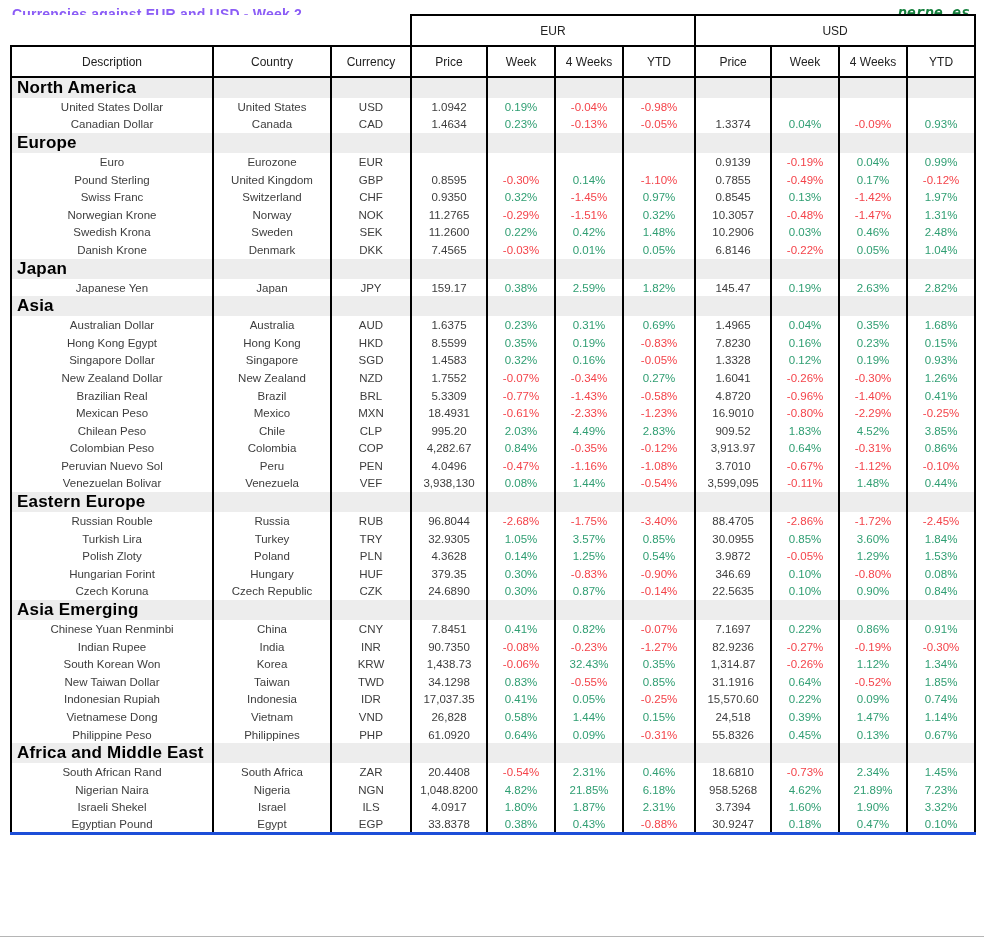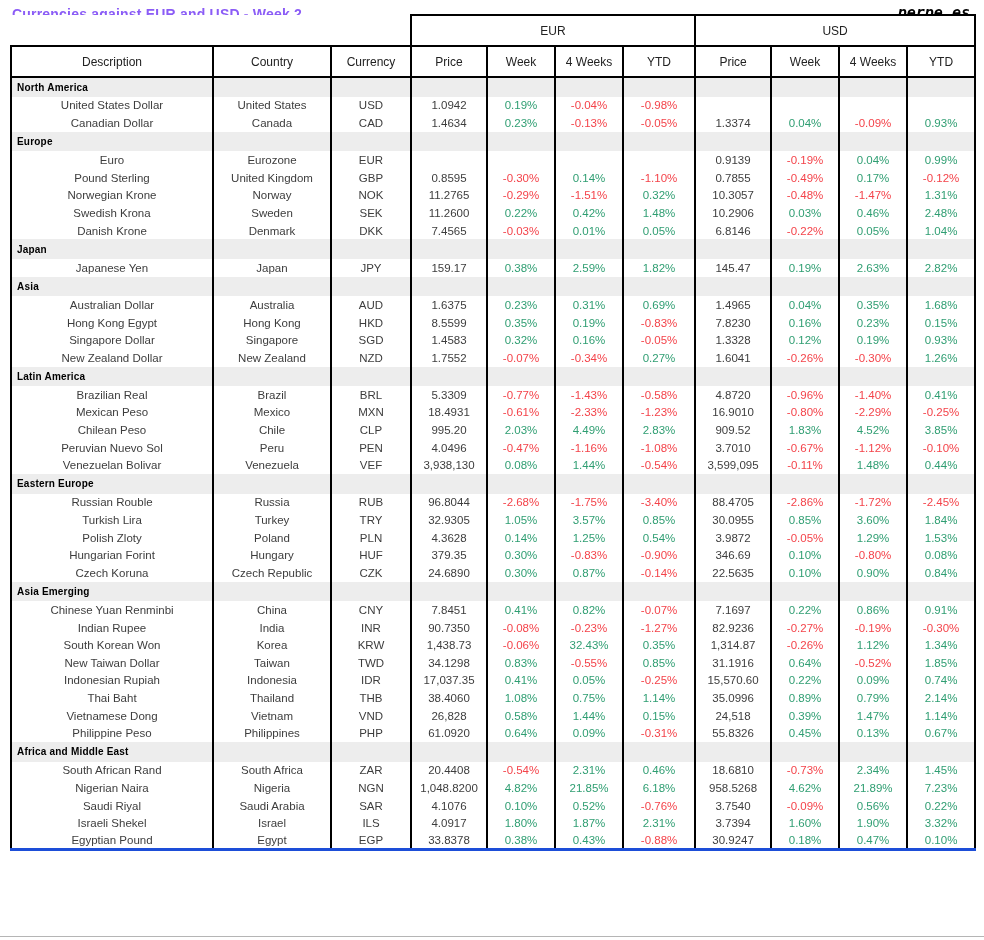--- a/index.html
+++ b/index.html
@@ -8,21 +8,21 @@
 
   .page-title {
     position:absolute; top:6px; left:12px;
     font-size:14px; font-weight:bold; color:#8b5cf6;
     letter-spacing:.2px;
   }
   .site-logo {
     position:absolute; top:4px; right:14px;
     font-family:"DejaVu Sans Mono",monospace;
     font-style:italic; font-weight:bold;
-    font-size:15px; color:#000000;
+    font-size:15px; color:#15803d;
   }
 
   table.fx {
     position:absolute; top:14px; left:10px; width:964px;
     border-collapse:collapse; table-layout:fixed;
   }
   .fx th, .fx td {
     text-align:center; vertical-align:middle;
     white-space:nowrap; overflow:hidden;
   }
@@ -33,21 +33,21 @@
   }
   .fx thead td.nohead { border:none; background:#fff; }
   .fx tbody td {
     border-left:2px solid #000; border-right:2px solid #000;
     font-size:11.5px; color:#3d3d3d;
     height:17.6px; padding:0 2px;
   }
   .fx tbody tr.section-row td { background:var(--section-bg,#ededed); height:19.6px; }
   .fx tbody tr.section-row td.section-name {
     text-align:left; font-weight:bold; color:#000;
-    font-size:10px; padding-left:5px; letter-spacing:.2px;
+    font-size:17px; padding-left:5px; letter-spacing:.2px;
   }
   .fx tbody tr:last-child td { border-bottom:3px solid #1d4ed8; }
   .fx td.pos { color:var(--pos,#2f9e72); }
   .fx td.neg { color:var(--neg,#f4434a); }
 
   .bottom-rule {
     position:absolute; left:0; top:936px; width:984px; height:0;
     border-top:1px solid #b5b5b5;
   }
 </style>
@@ -164,20 +164,33 @@
         <td>0.8595</td>
         <td class="neg">-0.30%</td>
         <td class="pos">0.14%</td>
         <td class="neg">-1.10%</td>
         <td>0.7855</td>
         <td class="neg">-0.49%</td>
         <td class="pos">0.17%</td>
         <td class="neg">-0.12%</td>
       </tr>
       <tr>
+        <td>Swiss Franc</td>
+        <td>Switzerland</td>
+        <td>CHF</td>
+        <td>0.9350</td>
+        <td class="pos">0.32%</td>
+        <td class="neg">-1.45%</td>
+        <td class="pos">0.97%</td>
+        <td>0.8545</td>
+        <td class="pos">0.13%</td>
+        <td class="neg">-1.42%</td>
+        <td class="pos">1.97%</td>
+      </tr>
+      <tr>
         <td>Norwegian Krone</td>
         <td>Norway</td>
         <td>NOK</td>
         <td>11.2765</td>
         <td class="neg">-0.29%</td>
         <td class="neg">-1.51%</td>
         <td class="pos">0.32%</td>
         <td>10.3057</td>
         <td class="neg">-0.48%</td>
         <td class="neg">-1.47%</td>
@@ -293,33 +306,20 @@
         <td>NZD</td>
         <td>1.7552</td>
         <td class="neg">-0.07%</td>
         <td class="neg">-0.34%</td>
         <td class="pos">0.27%</td>
         <td>1.6041</td>
         <td class="neg">-0.26%</td>
         <td class="neg">-0.30%</td>
         <td class="pos">1.26%</td>
       </tr>
-      <tr class="section-row">
-        <td class="section-name">Latin America</td>
-        <td></td>
-        <td></td>
-        <td></td>
-        <td></td>
-        <td></td>
-        <td></td>
-        <td></td>
-        <td></td>
-        <td></td>
-        <td></td>
-      </tr>
       <tr>
         <td>Brazilian Real</td>
         <td>Brazil</td>
         <td>BRL</td>
         <td>5.3309</td>
         <td class="neg">-0.77%</td>
         <td class="neg">-1.43%</td>
         <td class="neg">-0.58%</td>
         <td>4.8720</td>
         <td class="neg">-0.96%</td>
@@ -346,20 +346,33 @@
         <td>995.20</td>
         <td class="pos">2.03%</td>
         <td class="pos">4.49%</td>
         <td class="pos">2.83%</td>
         <td>909.52</td>
         <td class="pos">1.83%</td>
         <td class="pos">4.52%</td>
         <td class="pos">3.85%</td>
       </tr>
       <tr>
+        <td>Colombian Peso</td>
+        <td>Colombia</td>
+        <td>COP</td>
+        <td>4,282.67</td>
+        <td class="pos">0.84%</td>
+        <td class="neg">-0.35%</td>
+        <td class="neg">-0.12%</td>
+        <td>3,913.97</td>
+        <td class="pos">0.64%</td>
+        <td class="neg">-0.31%</td>
+        <td class="pos">0.86%</td>
+      </tr>
+      <tr>
         <td>Peruvian Nuevo Sol</td>
         <td>Peru</td>
         <td>PEN</td>
         <td>4.0496</td>
         <td class="neg">-0.47%</td>
         <td class="neg">-1.16%</td>
         <td class="neg">-1.08%</td>
         <td>3.7010</td>
         <td class="neg">-0.67%</td>
         <td class="neg">-1.12%</td>
@@ -528,33 +541,20 @@
         <td>17,037.35</td>
         <td class="pos">0.41%</td>
         <td class="pos">0.05%</td>
         <td class="neg">-0.25%</td>
         <td>15,570.60</td>
         <td class="pos">0.22%</td>
         <td class="pos">0.09%</td>
         <td class="pos">0.74%</td>
       </tr>
       <tr>
-        <td>Thai Baht</td>
-        <td>Thailand</td>
-        <td>THB</td>
-        <td>38.4060</td>
-        <td class="pos">1.08%</td>
-        <td class="pos">0.75%</td>
-        <td class="pos">1.14%</td>
-        <td>35.0996</td>
-        <td class="pos">0.89%</td>
-        <td class="pos">0.79%</td>
-        <td class="pos">2.14%</td>
-      </tr>
-      <tr>
         <td>Vietnamese Dong</td>
         <td>Vietnam</td>
         <td>VND</td>
         <td>26,828</td>
         <td class="pos">0.58%</td>
         <td class="pos">1.44%</td>
         <td class="pos">0.15%</td>
         <td>24,518</td>
         <td class="pos">0.39%</td>
         <td class="pos">1.47%</td>
@@ -606,33 +606,20 @@
         <td>1,048.8200</td>
         <td class="pos">4.82%</td>
         <td class="pos">21.85%</td>
         <td class="pos">6.18%</td>
         <td>958.5268</td>
         <td class="pos">4.62%</td>
         <td class="pos">21.89%</td>
         <td class="pos">7.23%</td>
       </tr>
       <tr>
-        <td>Saudi Riyal</td>
-        <td>Saudi Arabia</td>
-        <td>SAR</td>
-        <td>4.1076</td>
-        <td class="pos">0.10%</td>
-        <td class="pos">0.52%</td>
-        <td class="neg">-0.76%</td>
-        <td>3.7540</td>
-        <td class="neg">-0.09%</td>
-        <td class="pos">0.56%</td>
-        <td class="pos">0.22%</td>
-      </tr>
-      <tr>
         <td>Israeli Shekel</td>
         <td>Israel</td>
         <td>ILS</td>
         <td>4.0917</td>
         <td class="pos">1.80%</td>
         <td class="pos">1.87%</td>
         <td class="pos">2.31%</td>
         <td>3.7394</td>
         <td class="pos">1.60%</td>
         <td class="pos">1.90%</td>

